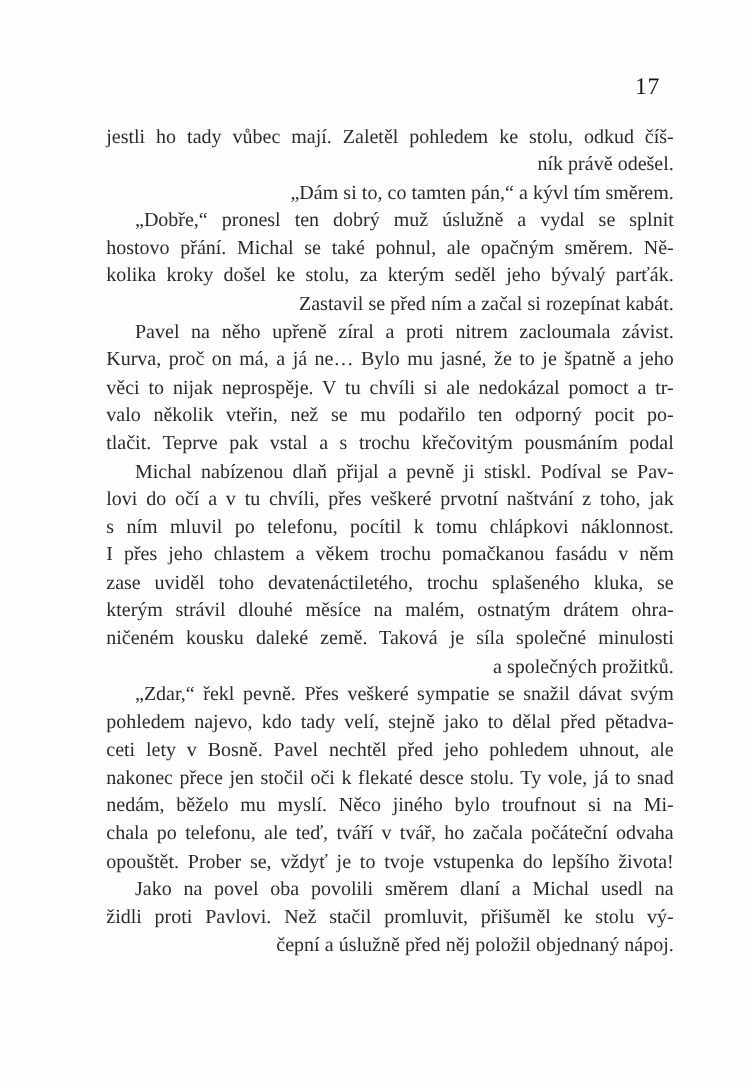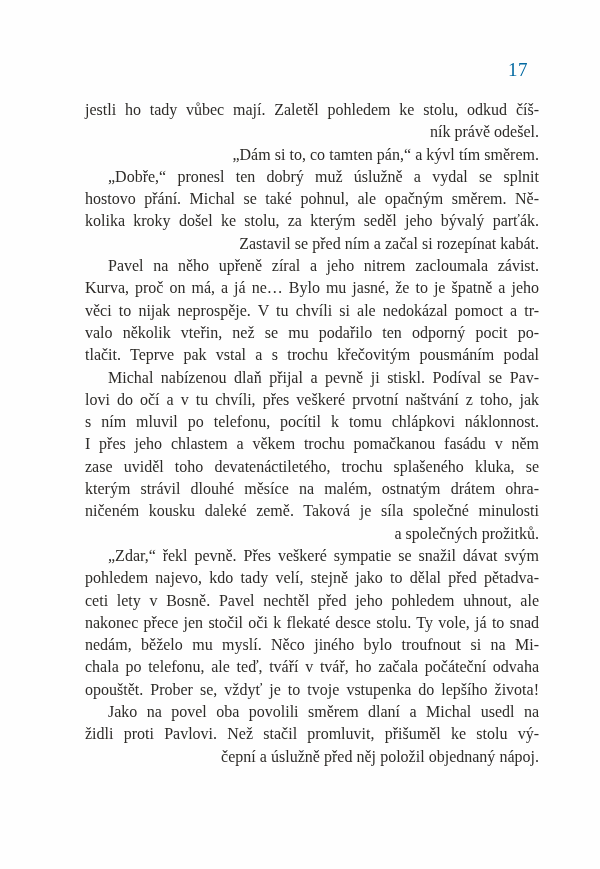--- a/index.html
+++ b/index.html
@@ -16,21 +16,21 @@
     color: #2d2b28;
     overflow: hidden;
   }
   .page-number {
     position: absolute;
     top: 60px;
     right: 72px;
     font-size: 19px;
     line-height: 1;
     letter-spacing: 0.5px;
-    color: #0369a1;
+    color: #0f172a;
   }
   .text-block {
     position: absolute;
     left: 85px;
     top: 99px;
     width: 454px;
   }
   .paragraph {
     margin: 0;
     padding: 0;
@@ -64,21 +64,21 @@
       <div class="paragraph">
         <div class="line indent">„Dám si to, co tamten pán,“ a kývl tím směrem.</div>
       </div>
       <div class="paragraph">
         <div class="line justify indent">„Dobře,“ pronesl ten dobrý muž úslužně a vydal se splnit</div>
         <div class="line justify">hostovo přání. Michal se také pohnul, ale opačným směrem. Ně-</div>
         <div class="line justify">kolika kroky došel ke stolu, za kterým seděl jeho bývalý parťák.</div>
         <div class="line">Zastavil se před ním a začal si rozepínat kabát.</div>
       </div>
       <div class="paragraph">
-        <div class="line justify indent">Pavel na něho upřeně zíral a jeho nitrem zacloumala závist.</div>
+        <div class="line justify indent">Pavel na něho upřeně zíral a proti nitrem zacloumala závist.</div>
         <div class="line justify">Kurva, proč on má, a já ne… Bylo mu jasné, že to je špatně a jeho</div>
         <div class="line justify">věci to nijak neprospěje. V tu chvíli si ale nedokázal pomoct a tr-</div>
         <div class="line justify">valo několik vteřin, než se mu podařilo ten odporný pocit po-</div>
         <div class="line justify">tlačit. Teprve pak vstal a s trochu křečovitým pousmáním podal</div>
       </div>
       <div class="paragraph">
         <div class="line justify indent">Michal nabízenou dlaň přijal a pevně ji stiskl. Podíval se Pav-</div>
         <div class="line justify">lovi do očí a v tu chvíli, přes veškeré prvotní naštvání z toho, jak</div>
         <div class="line justify">s ním mluvil po telefonu, pocítil k tomu chlápkovi náklonnost.</div>
         <div class="line justify">I přes jeho chlastem a věkem trochu pomačkanou fasádu v něm</div>

